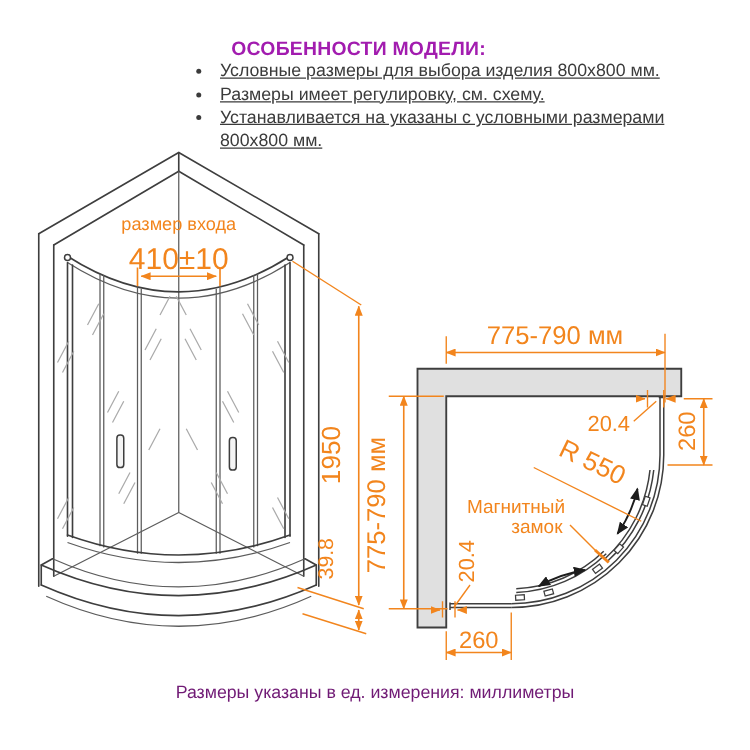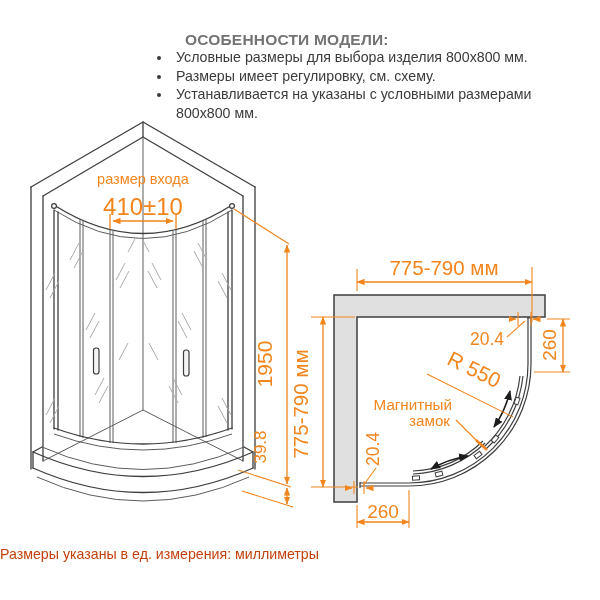--- a/index.html
+++ b/index.html
@@ -1,27 +1,27 @@
 <!DOCTYPE html>
 <html><head>
 <meta charset="utf-8">
 <style>
   html,body{margin:0;padding:0;}
   body{width:600px;height:600px;background:#ffffff;position:relative;overflow:hidden;
        font-family:"Liberation Sans",sans-serif;}
   .page{position:absolute;inset:0;width:600px;height:600px;}
 
   .title{position:absolute;left:185px;top:31px;font-size:15.5px;font-weight:bold;
-         letter-spacing:.2px;color:#737373;white-space:nowrap;}
+         letter-spacing:.2px;color:#a21caf;white-space:nowrap;}
   .bullets{position:absolute;left:152px;top:48px;width:402px;margin:0;padding:0 0 0 20px;
            color:#3B3B3B;font-size:14.2px;line-height:18.6px;}
-  .bullets li{padding-left:4px;margin:0;}
+  .bullets li{padding-left:4px;margin:0;text-decoration:underline;}
 
-  .caption{position:absolute;left:0;top:546px;width:600px;
-           font-size:14.2px;color:#c2410c;}
+  .caption{position:absolute;left:0;top:546px;width:600px;text-align:center;
+           font-size:14.2px;color:#701a75;}
 
   svg{position:absolute;left:0;top:0;}
   .ln{stroke:#3E3E3E;stroke-width:1.3;fill:none;stroke-linecap:round;}
   .ln-thin{stroke:#5c5c5c;stroke-width:1;fill:none;}
   .hatch{stroke:#ababab;stroke-width:1;fill:none;}
   .wall{fill:#E0E0E0;stroke:#3E3E3E;stroke-width:1.5;}
   .glass{stroke:#3E3E3E;stroke-width:1.2;fill:none;}
   .dim{stroke:#F2851D;stroke-width:1.3;fill:none;}
   .dim-thin{stroke:#F2851D;stroke-width:1.1;fill:none;}
   .magnet{stroke:#F2851D;stroke-width:2.4;fill:none;}

